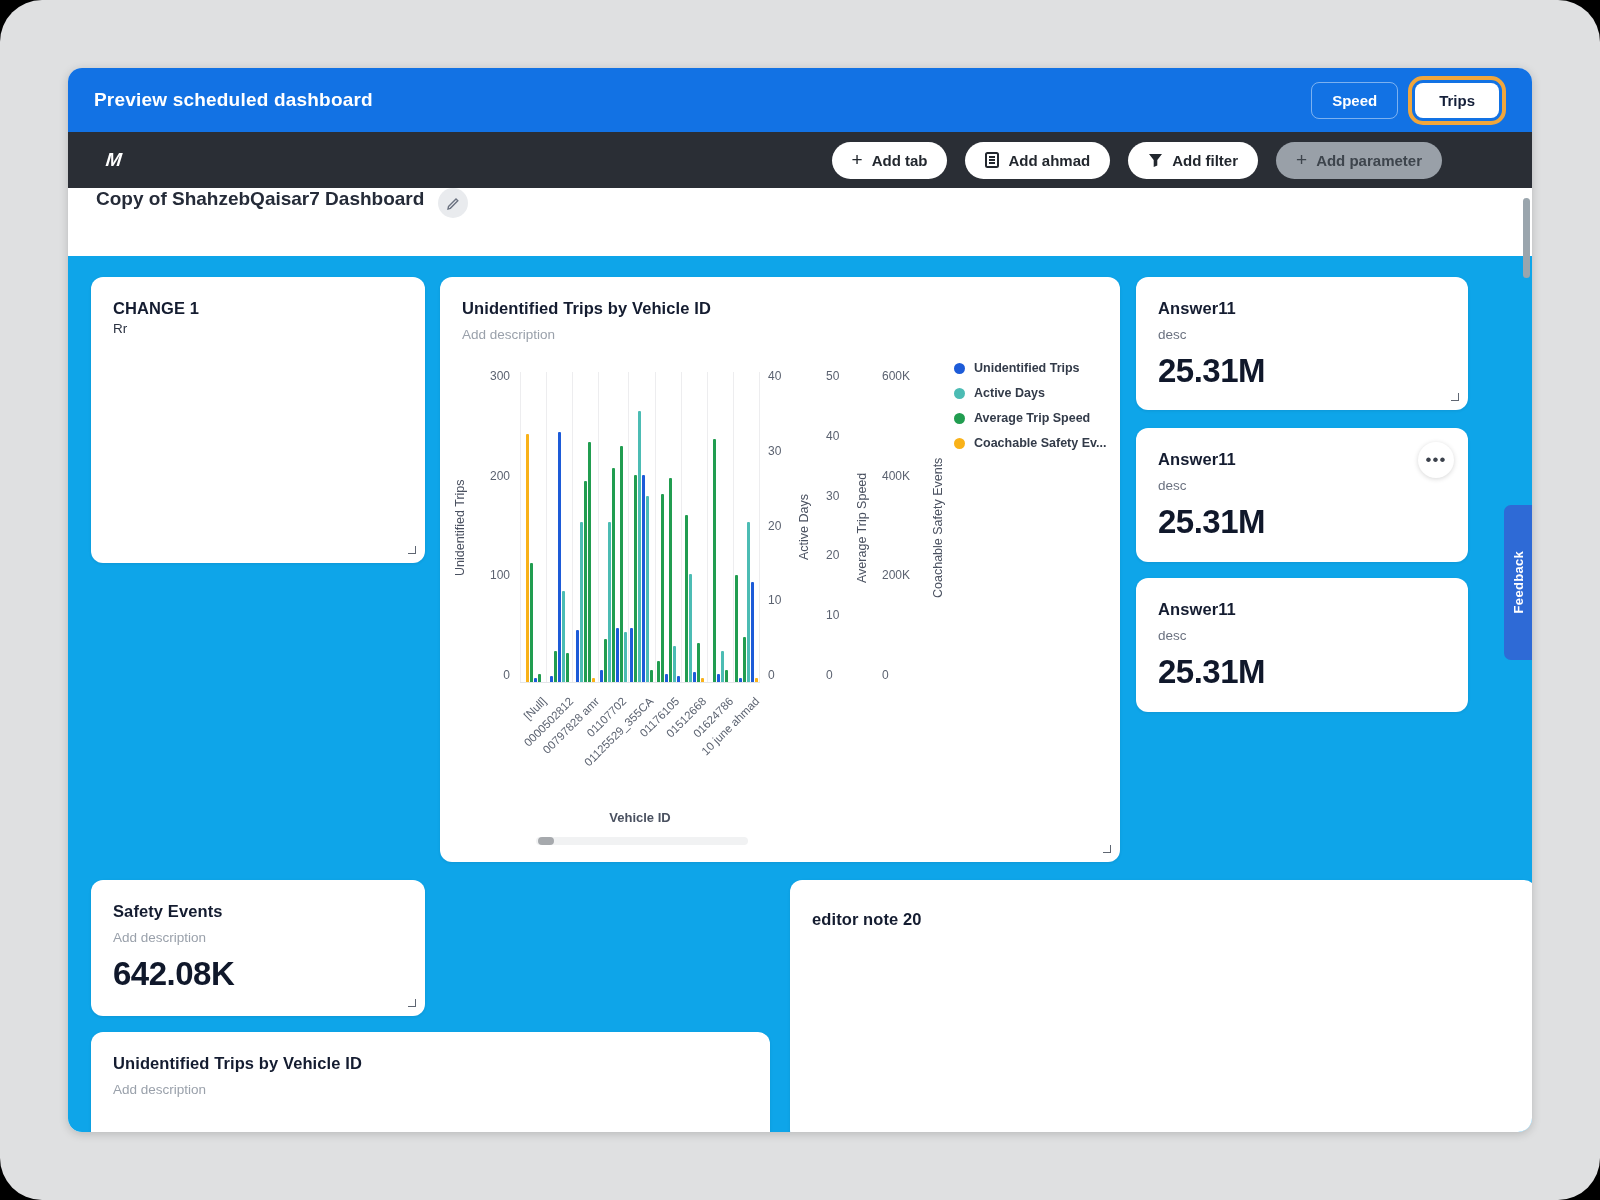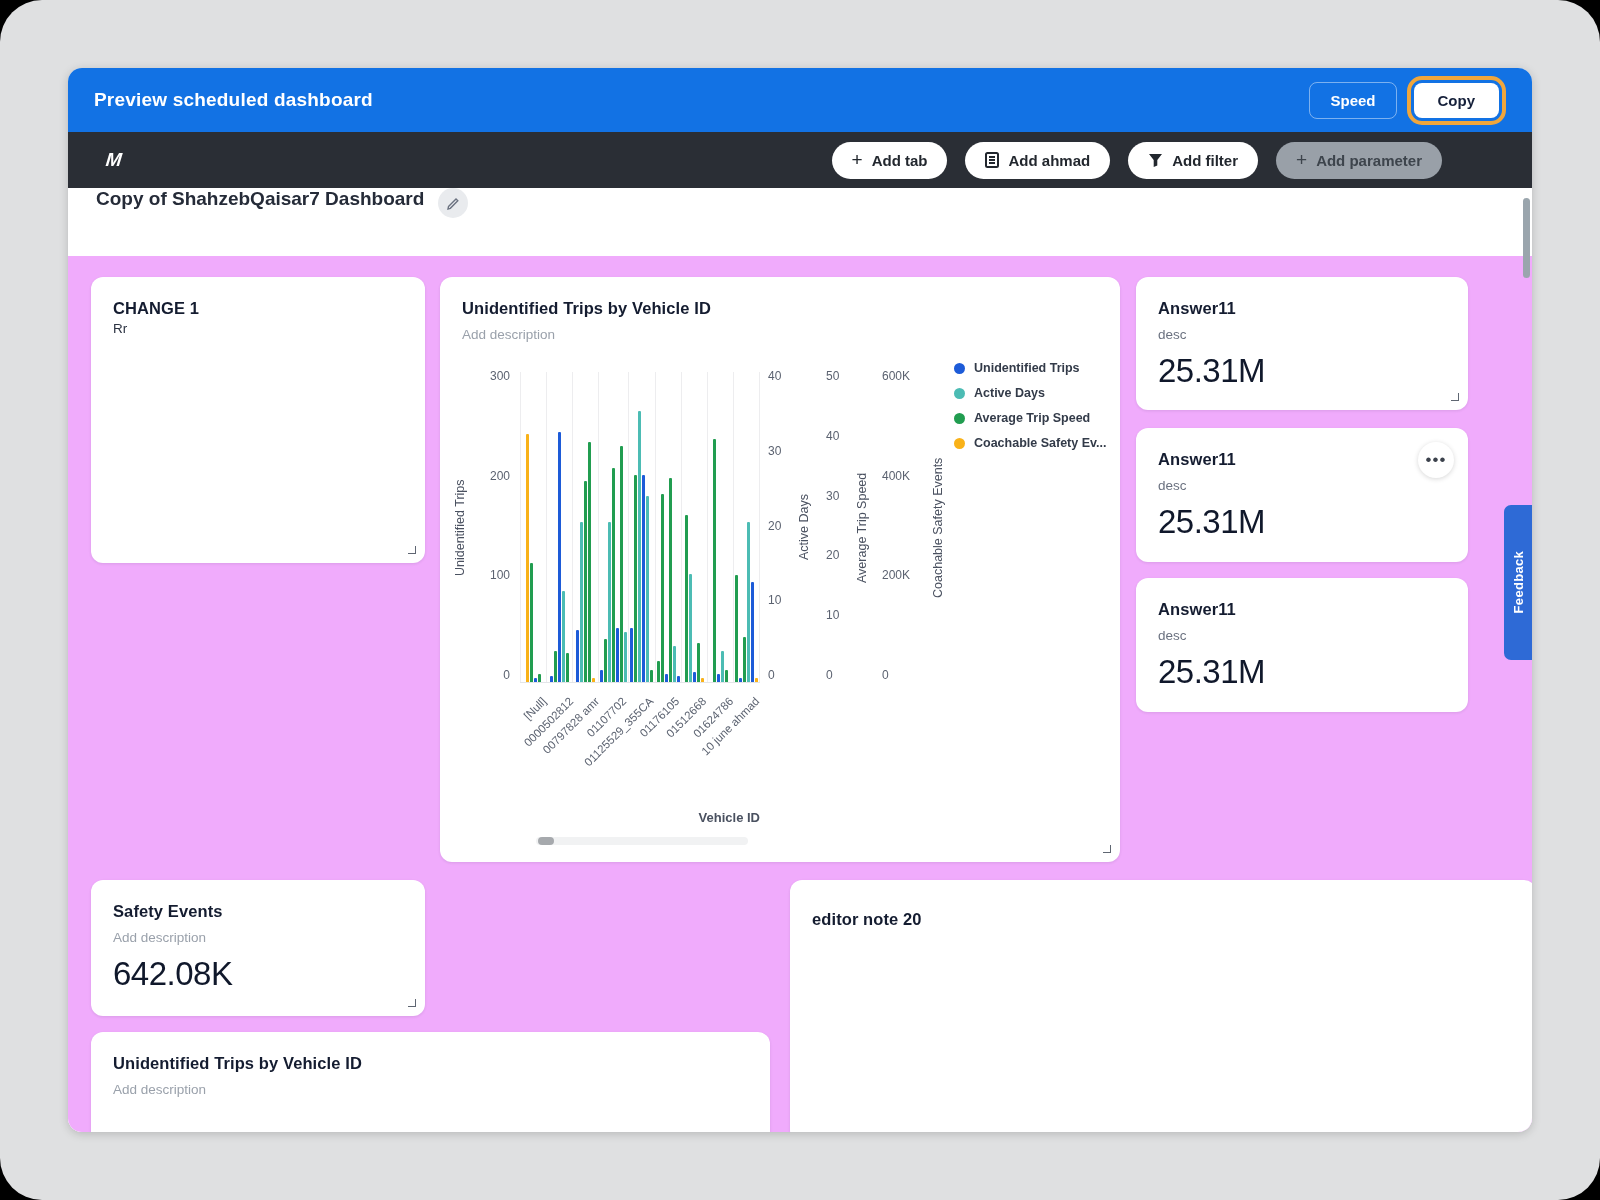--- a/index.html
+++ b/index.html
@@ -24,28 +24,28 @@
   .pill { display:flex; align-items:center; gap:9px; background:#fff; border:none; border-radius:19px; height:37px; padding:0 20px; font-size:15px; font-weight:bold; color:#22272e; cursor:pointer; font-family:inherit; }
   .pill svg { display:block; }
   .pill .plus { font-size:19px; font-weight:normal; line-height:1; margin-top:-2px; }
   .pill.disabled { background:#99a0a8; color:#3d444c; cursor:default; }
 
   
   .content { position:absolute; top:120px; left:0; right:0; bottom:0; display:flex; flex-direction:column; background:#fff; }
   .title-row { height:68px; display:flex; align-items:flex-start; padding:0 28px; background:#fff; }
   .dash-title { font-size:19px; font-weight:600; color:#252b38; }
   .edit-circle { width:30px; height:30px; border-radius:50%; background:#e9ebee; display:flex; align-items:center; justify-content:center; margin-left:14px; cursor:pointer; }
-  .canvas { position:relative; flex:1; background:#f0abfc; overflow:hidden; }
+  .canvas { position:relative; flex:1; background:#0ea5e9; overflow:hidden; }
 
   
   .card { position:absolute; background:#fff; border-radius:12px; box-shadow:0 1px 3px rgba(24,32,52,.10); padding:22px; }
   .card h2 { font-size:16.5px; font-weight:bold; color:#141c30; letter-spacing:.1px; }
   .card .sub { font-size:13.5px; color:#2c3342; margin-top:3px; }
   .card .desc { font-size:13.5px; color:#9aa1ab; margin-top:9px; }
-  .card .big { font-size:33px; font-weight:normal; color:#10182b; margin-top:10px; letter-spacing:-.5px; }
+  .card .big { font-size:33px; font-weight:bold; color:#10182b; margin-top:10px; letter-spacing:-.5px; }
   .handle { position:absolute; right:9px; bottom:9px; width:8px; height:8px; border-right:1.6px solid #5f6672; border-bottom:1.6px solid #5f6672; }
   .more-btn { position:absolute; top:14px; right:14px; width:36px; height:36px; border-radius:50%; background:#fff; box-shadow:0 1px 5px rgba(0,0,0,.16); border:none; font-size:17px; color:#3c424c; letter-spacing:1px; cursor:pointer; line-height:36px; text-align:center; }
 
   #card-change1 { left:23px; top:21px; width:334px; height:286px; }
   #card-notes   { left:23px; top:322px; width:334px; height:284px; }
   #card-chart   { left:372px; top:21px; width:680px; height:585px; }
   #card-ans0 { left:1068px; top:21px;  width:332px; height:133px; }
   #card-ans1 { left:1068px; top:172px; width:332px; height:134px; }
   #card-ans2 { left:1068px; top:322px; width:332px; height:134px; }
   #card-safety { left:23px; top:624px; width:334px; height:136px; }
@@ -65,41 +65,41 @@
   .plot { position:absolute; left:80px; top:95px; width:240px; height:311px; display:flex; border-bottom:1px solid #e3e5e8; }
   .bar-group { flex:1; display:flex; align-items:flex-end; justify-content:center; gap:1px; border-left:1px solid #ededef; height:100%; padding:0 1px; }
   .bar-group:last-child { border-right:1px solid #ededef; }
   .bar { width:3px; border-radius:1px 1px 0 0; }
   .xlabels { position:absolute; left:80px; top:412px; width:240px; height:110px; }
   .xlabels span { position:absolute; top:6px; transform:translateX(-100%) rotate(-45deg); transform-origin:100% 0; font-size:11.5px; color:#5b6270; white-space:nowrap; }
   .legend { position:absolute; left:514px; top:84px; }
   .legend-item { display:flex; align-items:center; gap:9px; margin-bottom:11px; cursor:pointer; }
   .legend-dot { width:11px; height:11px; border-radius:50%; flex:none; }
   .legend-item span { font-size:12.5px; font-weight:bold; color:#333b49; }
-  .x-title { position:absolute; left:80px; top:533px; width:240px; text-align:right; font-size:13px; font-weight:bold; color:#4a5160; }
+  .x-title { position:absolute; left:80px; top:533px; width:240px; text-align:center; font-size:13px; font-weight:bold; color:#4a5160; }
   .h-scroll { position:absolute; left:96px; top:560px; width:212px; height:8px; background:#f1f2f3; border-radius:4px; }
   .h-thumb { position:absolute; left:2px; top:0; width:16px; height:8px; background:#a6a9ad; border-radius:4px; }
 
   
   .v-thumb { position:absolute; right:2px; top:130px; width:7px; height:80px; background:#9aa5ad; border-radius:4px; }
   .feedback { position:absolute; right:0; top:437px; width:28px; height:155px; background:#2e6ad6; border-radius:7px 0 0 7px; display:flex; align-items:center; justify-content:center; cursor:pointer; }
   .feedback span { writing-mode:vertical-rl; transform:rotate(180deg); color:#fff; font-size:13px; font-weight:bold; letter-spacing:.3px; }
 </style>
 </head>
 <body>
 
 <div class="frame">
   <div class="app">
 
     <div class="hdr">
       <span class="hdr-title">Preview scheduled dashboard</span>
       <div class="hdr-actions">
         <button class="btn-cancel">Speed</button>
         <span class="ring">
-          <button class="btn-next">Copy</button>
+          <button class="btn-next">Trips</button>
         </span>
       </div>
     </div>
 
     <div class="tbar">
       <span class="logo">M</span>
       <div class="tools">
         <button class="pill">
           <span class="plus">+</span>
           <span>Add tab</span>

